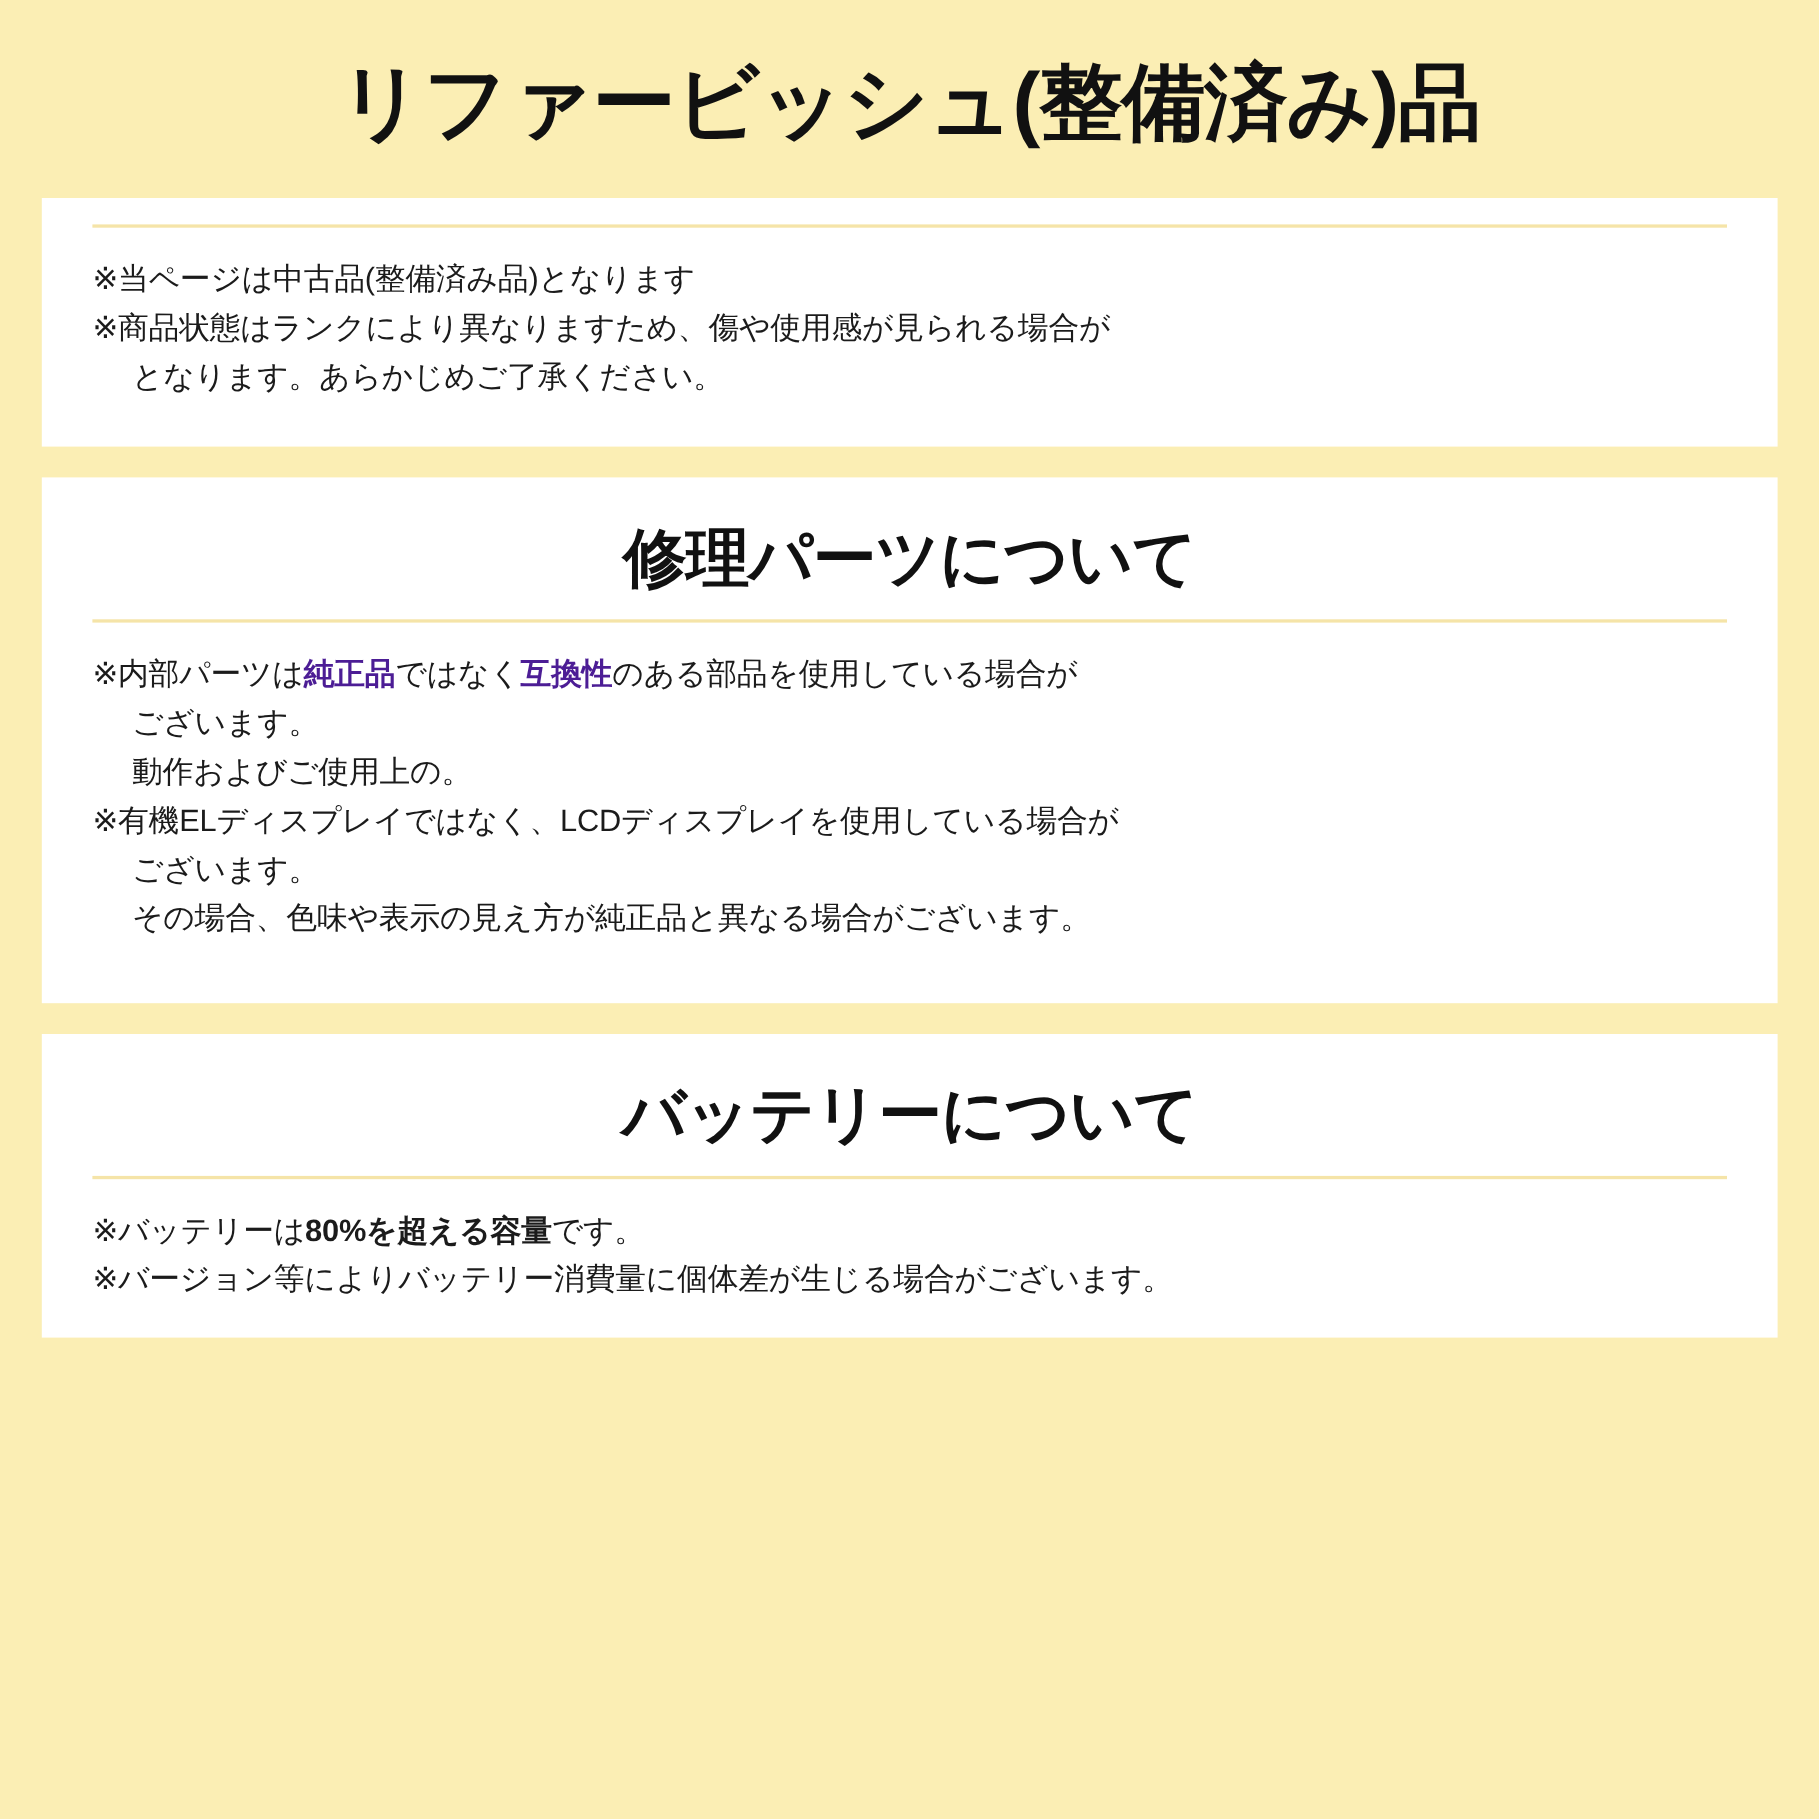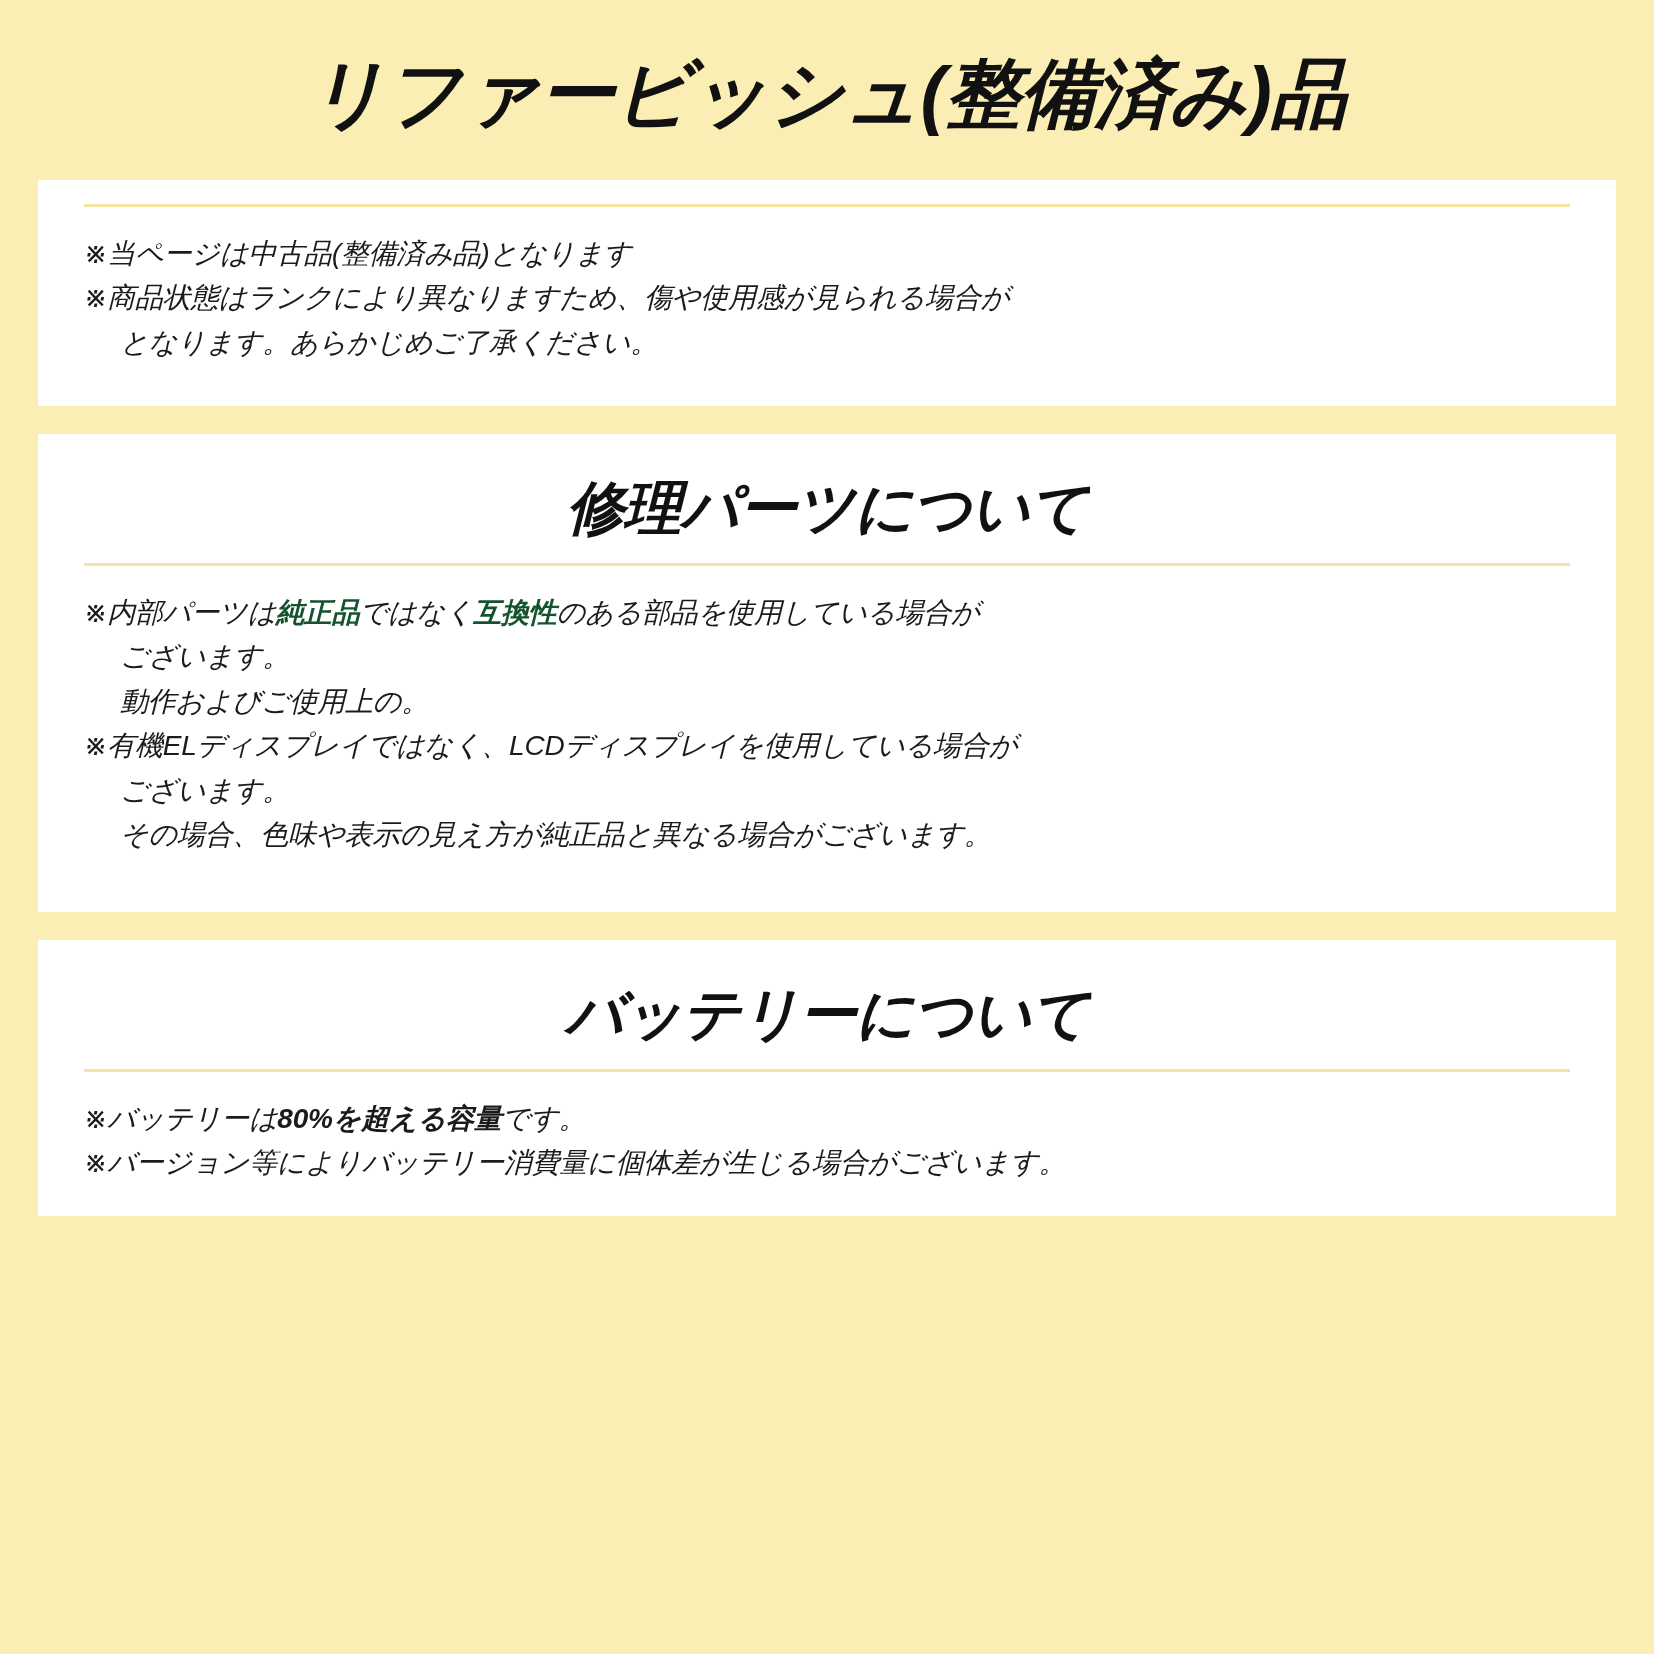--- a/index.html
+++ b/index.html
@@ -15,21 +15,20 @@
     overflow: hidden;
   }
   .page {
     position: relative;
     width: 1654px;
     height: 1244px;
     box-sizing: border-box;
     padding: 0 38px;
     display: flex;
     flex-direction: column;
-    font-style: italic;
   }
   .page-title {
     text-align: center;
     font-size: 76px;
     font-weight: bold;
     letter-spacing: -1px;
     color: #111111;
     margin: 52px 0 44px 0;
     line-height: 1.1;
   }
@@ -65,21 +64,21 @@
     color: #1b1b1b;
     margin-bottom: 2px;
     white-space: pre-wrap;
     letter-spacing: -0.2px;
   }
   .body-item .indent {
     display: block;
     padding-left: 36px;
   }
   .hl-red {
-    color: #14532d;
+    color: #4c1d95;
     font-weight: bold;
   }
   .hl-bold {
     font-weight: bold;
   }
   
   .card-product { padding-bottom: 40px; }
   .card-parts   { padding-bottom: 53px; }
   .card-battery { padding-bottom: 29px; margin-bottom: 0; }
 </style>

